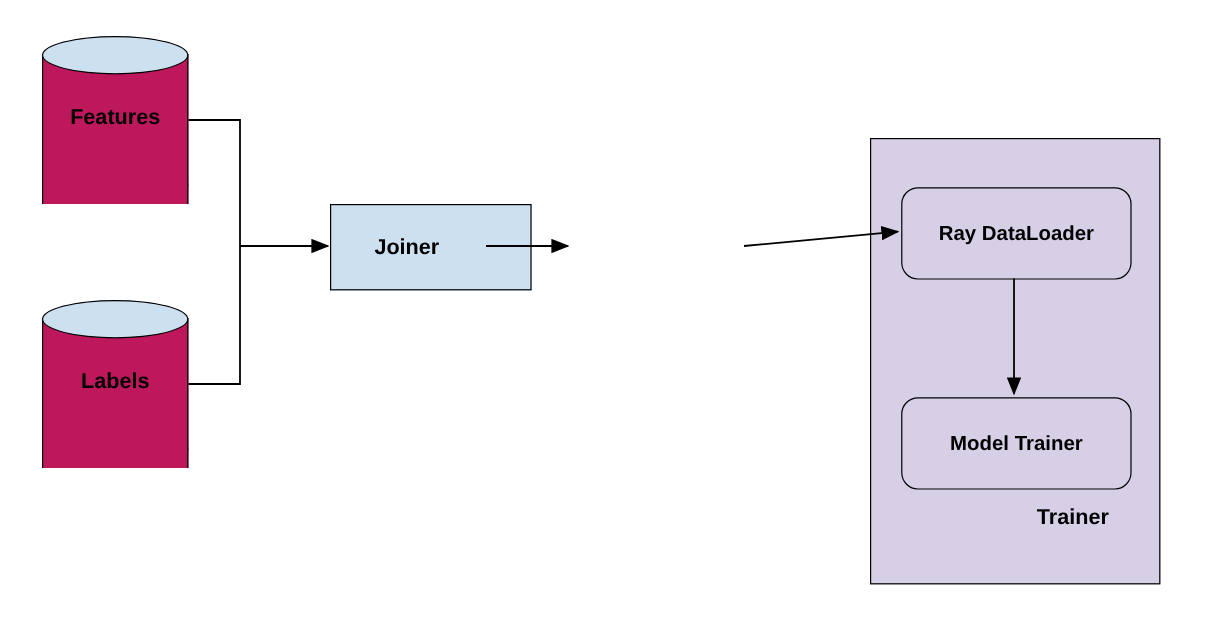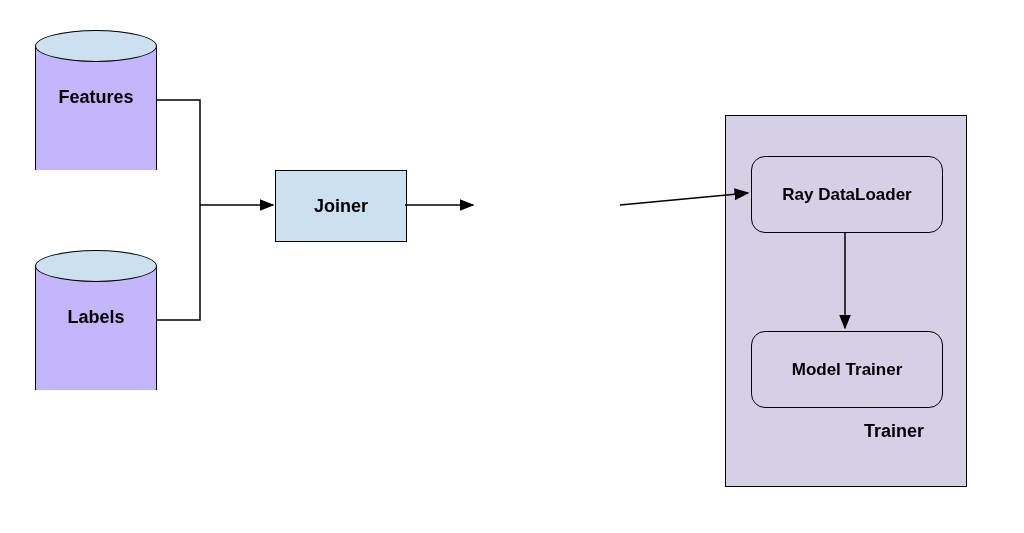--- a/index.html
+++ b/index.html
@@ -27,21 +27,21 @@
     background: #cce0f0;
     border: 1px solid #000;
     border-radius: 50%;
     position: absolute;
     top: 0;
     z-index: 2;
   }
   .cylinder-body {
     width: 120px;
     height: 125px;
-    background: #c4b5fd;
+    background: #be185d;
     border-left: 1px solid #000;
     border-right: 1px solid #000;
     position: absolute;
     top: 15px;
     z-index: 1;
     display: flex;
     align-items: center;
     justify-content: center;
   }
   .cylinder-bottom {
@@ -59,23 +59,23 @@
     font-size: 18px;
     position: relative;
     top: -10px;
   }
   .rect-box {
     position: absolute;
     background: #cce0f0;
     border: 1px solid #000;
     display: flex;
     align-items: center;
-    justify-content: center;
     font-weight: bold;
     font-size: 18px;
+    padding-left: 36px;
   }
   .container-box {
     position: absolute;
     background: #d7cfe6;
     border: 1px solid #000;
   }
   .rounded-box {
     position: absolute;
     background: transparent;
     border: 1px solid #000;

